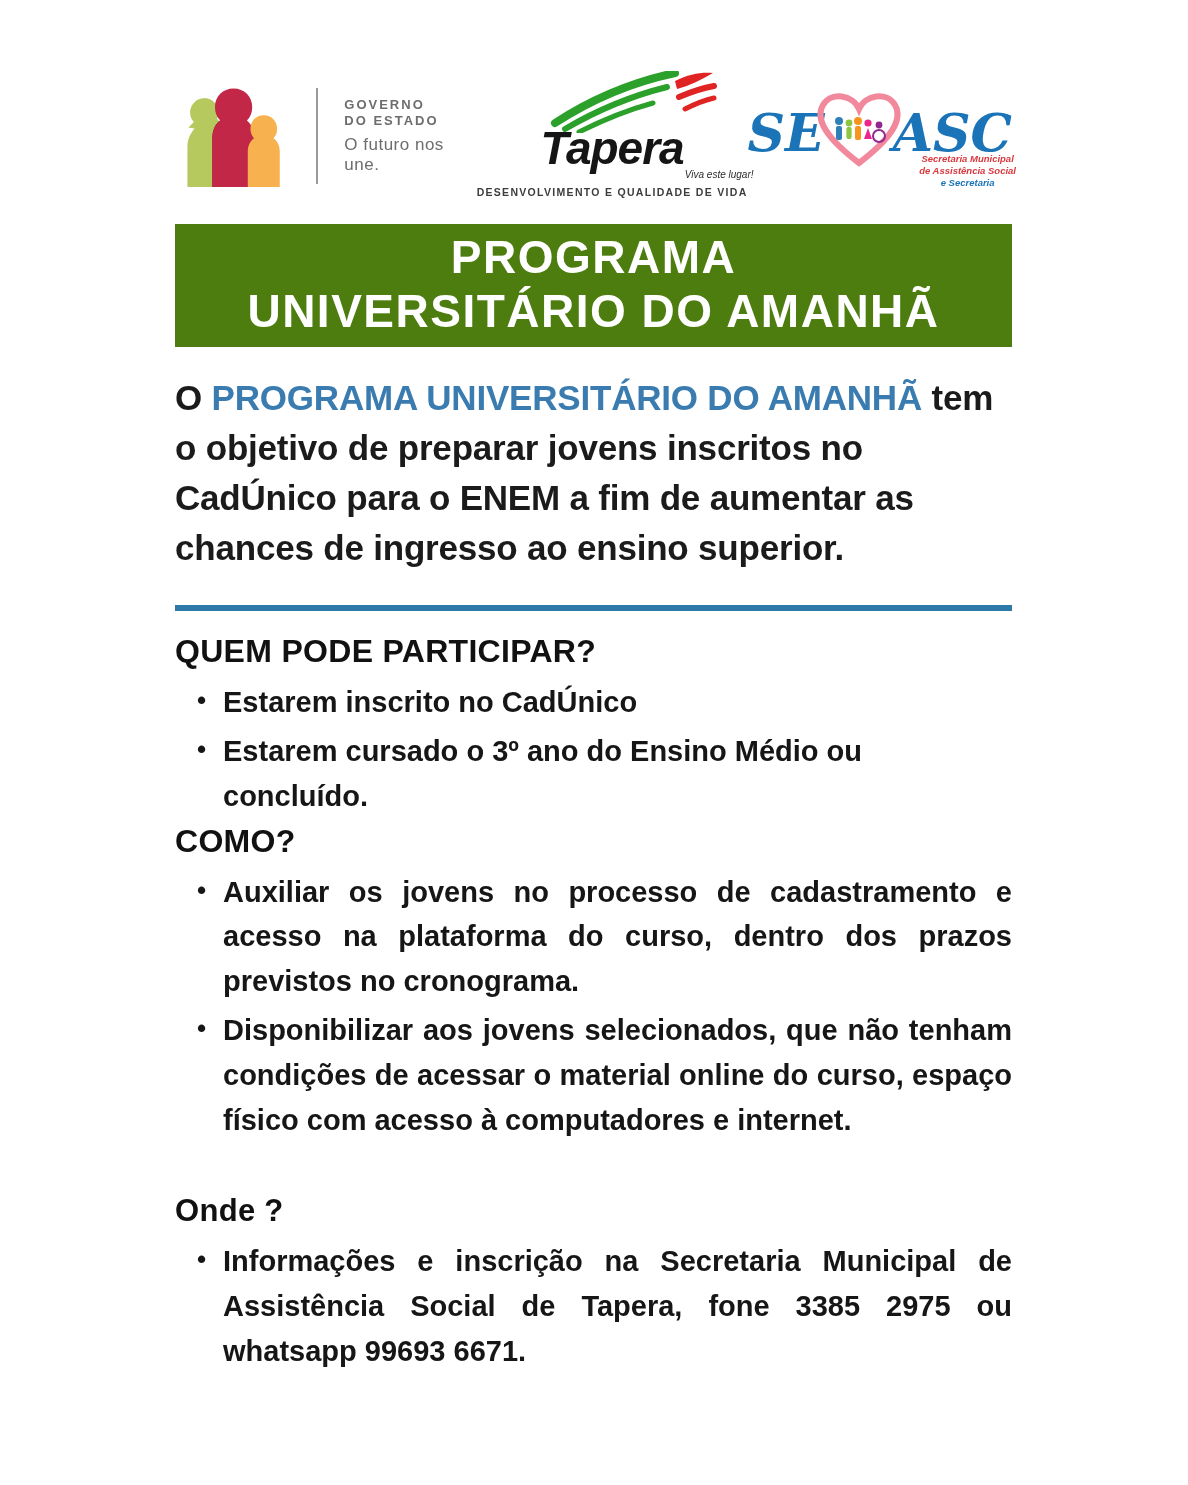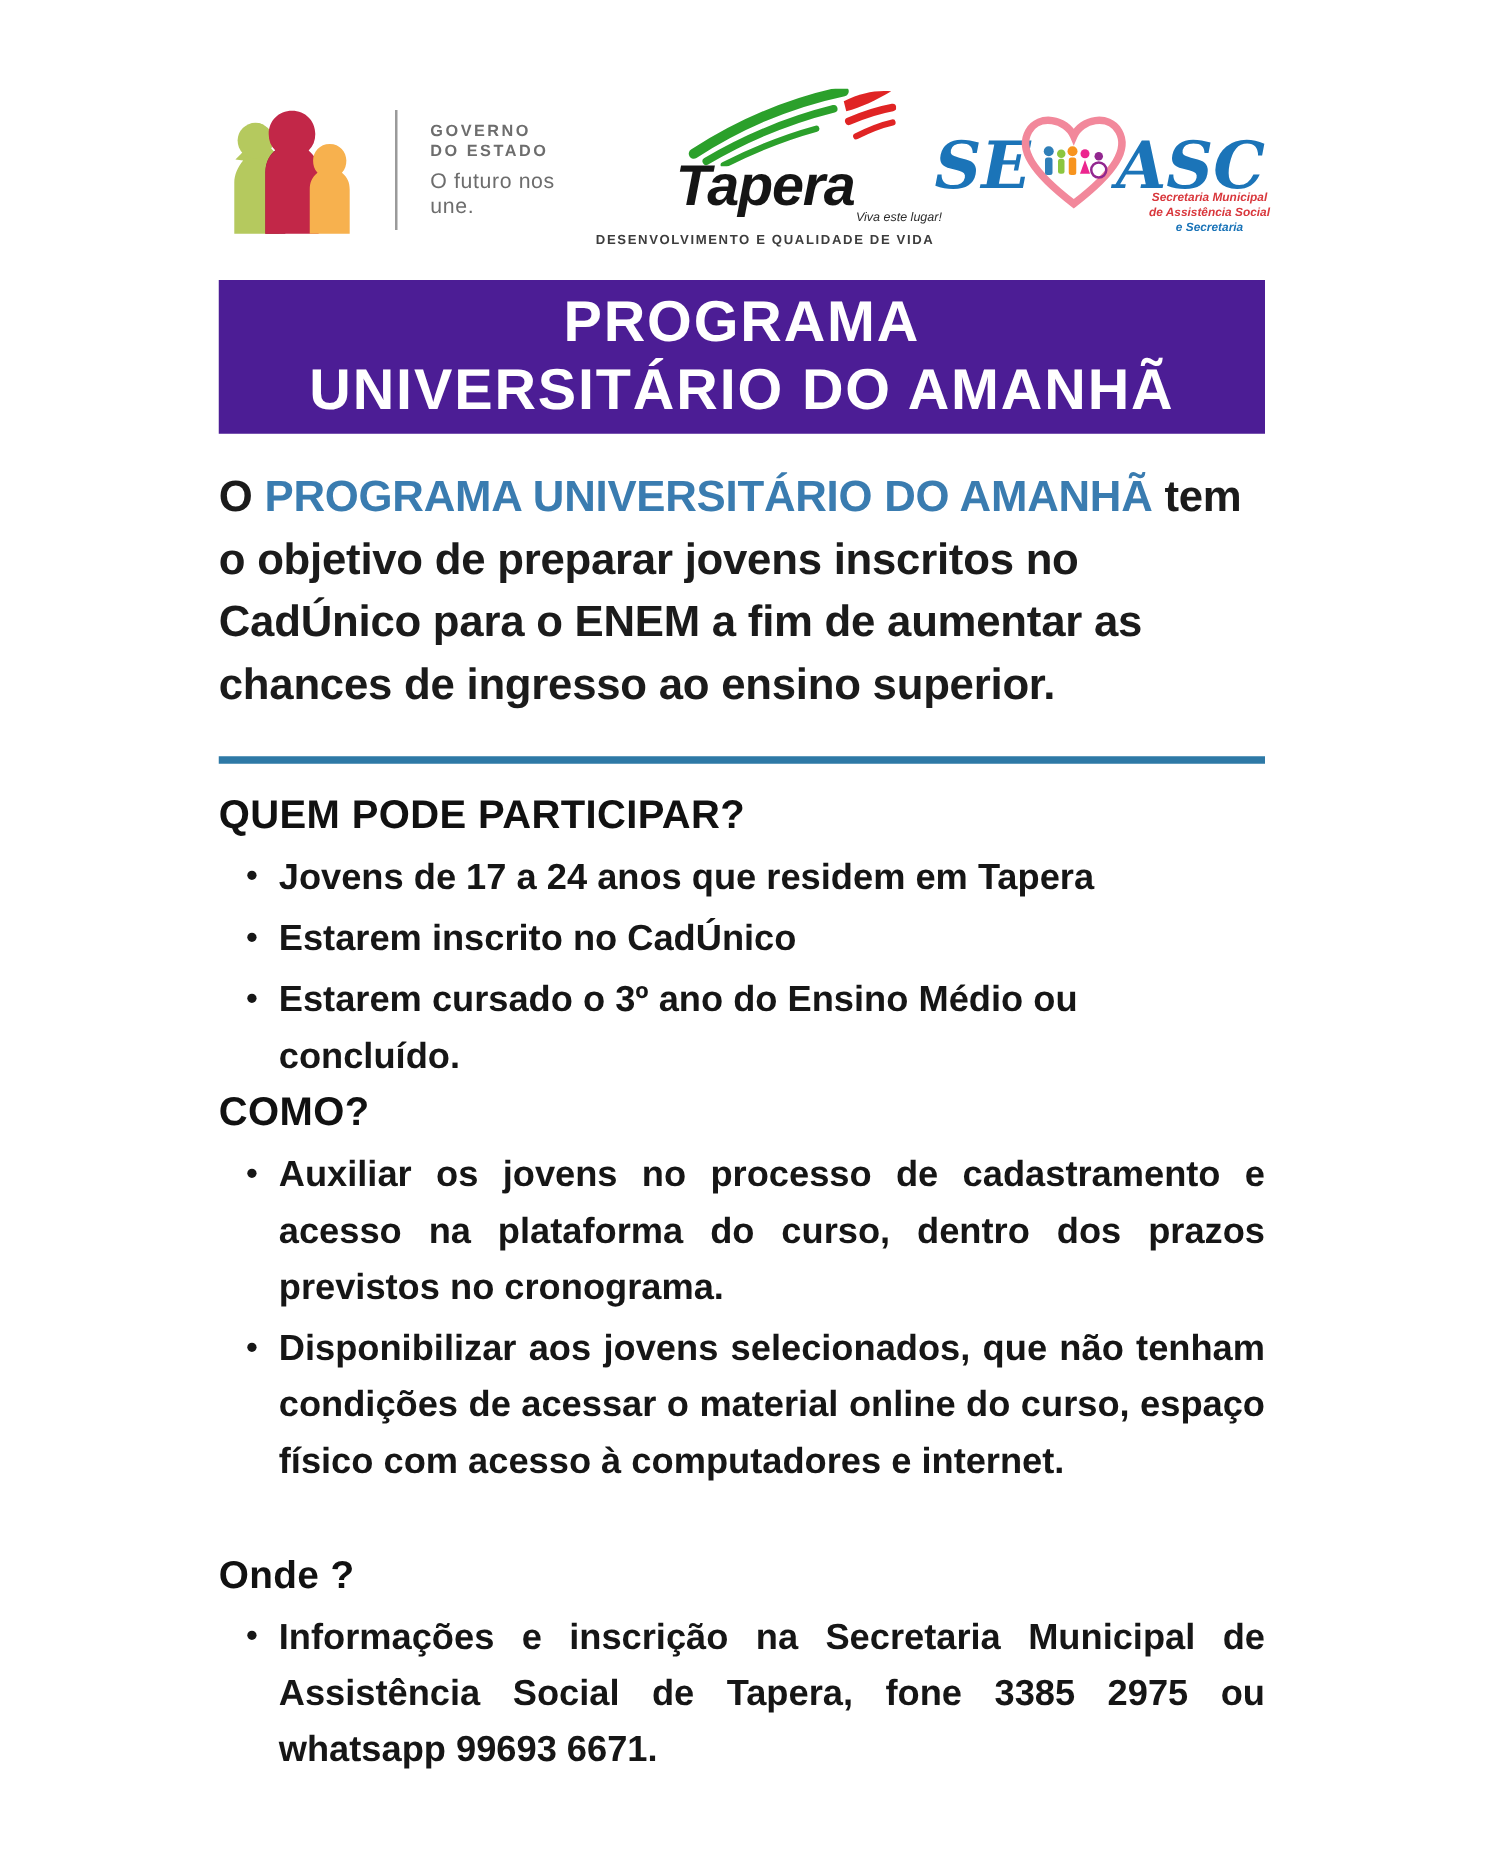--- a/index.html
+++ b/index.html
@@ -27,21 +27,21 @@
 
   
   .logo-semasc { position:relative; display:flex; align-items:center; margin-top:-6px; }
   .semasc-word { font-family:"DejaVu Serif", serif; font-style:italic; font-weight:bold; color:#1b74b8; font-size:52px; line-height:1; }
   .semasc-heart { margin:0 -14px; position:relative; top:-2px; }
   .semasc-sub { position:absolute; right:-4px; top:62px; text-align:center; font-size:9.5px; font-weight:bold; font-style:italic; line-height:1.25; white-space:nowrap; }
   .semasc-sub .red { color:#d9383d; }
   .semasc-sub .blue { color:#1b74b8; }
 
   
-  .banner { margin-top:22px; background:#4c1d95; color:#ffffff; text-align:center; padding:6px 0 8px; }
+  .banner { margin-top:22px; background:#4d7c0f; color:#ffffff; text-align:center; padding:6px 0 8px; }
   .banner div { font-size:46px; font-weight:bold; letter-spacing:1.5px; line-height:1.18; }
 
   
   .intro { margin-top:26px; font-size:35px; font-weight:bold; line-height:1.43; color:#1b1b1b; letter-spacing:-0.2px; }
   .intro .hl { color:#3a7cb0;text-align:center; }
 
   
   .divider { height:6px; background:#2e79a6; }
   .divider-1 { margin-top:32px; }
 
@@ -129,21 +129,20 @@
     <div>UNIVERSITÁRIO DO AMANHÃ</div>
   </div>
 
   <p class="intro"><span>O</span> <span class="hl">PROGRAMA UNIVERSITÁRIO DO AMANHÃ</span> <span>tem o objetivo de preparar jovens inscritos no CadÚnico para o ENEM a fim de aumentar as chances de ingresso ao ensino superior.</span></p>
 
   <div class="divider divider-1"></div>
 
   <section class="sec-quem">
     <h2>QUEM PODE PARTICIPAR?</h2>
     <ul>
-      <li>Jovens de 17 a 24 anos que residem em Tapera</li>
       <li>Estarem inscrito no CadÚnico</li>
       <li>Estarem cursado o 3º ano do Ensino Médio ou concluído.</li>
     </ul>
   </section>
 
   <section class="sec-como">
     <h2>COMO?</h2>
     <ul class="justify">
       <li>Auxiliar os jovens no processo de cadastramento e acesso na plataforma do curso, dentro dos prazos previstos no cronograma.</li>
       <li>Disponibilizar aos jovens selecionados, que não tenham condições de acessar o material online do curso, espaço físico com acesso à computadores e internet.</li>

